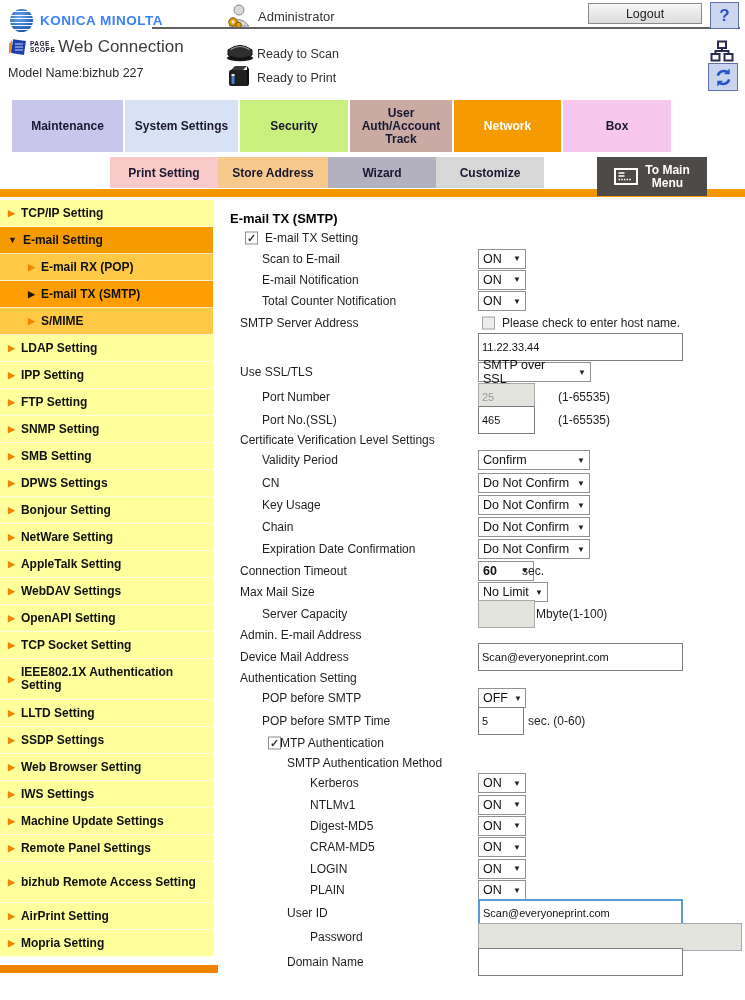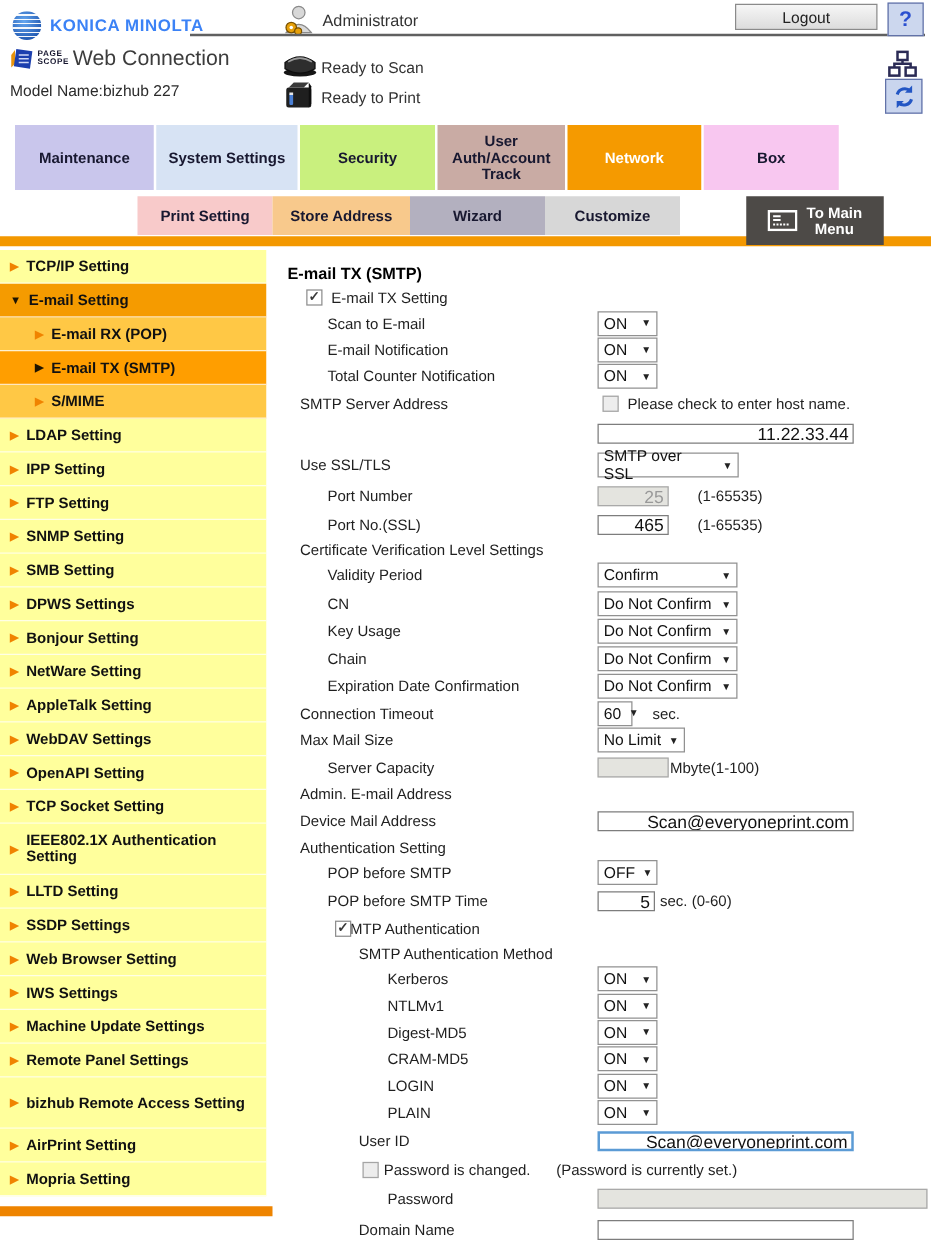--- a/index.html
+++ b/index.html
@@ -59,22 +59,22 @@
   
   #content{left:228px;top:205px;width:517px;}
   #page-title{font-size:13px;font-weight:bold;color:#000;padding:6px 0 0 2px;height:22px;box-sizing:border-box;}
   .frow{position:relative;}
   .flbl,.fsfx,.fnote{position:absolute;top:50%;transform:translateY(-50%);
     font-size:12px;color:#1f1f1f;white-space:nowrap;}
   .fctrl{position:absolute;left:250px;top:50%;transform:translateY(-50%);display:flex;align-items:center;}
   .sel{box-sizing:border-box;height:20px;border:1px solid #919191;background:#fff;display:flex;align-items:center;
     justify-content:space-between;padding:0 4px;font-size:12.5px;color:#111;cursor:pointer;}
   .sel-arr{font-size:8px;color:#222;margin-left:6px;}
-  input.txt{box-sizing:border-box;height:16px;border:1px solid #7d7d7d;font-size:14px;padding:0 3px;
-    font-family:"Liberation Sans", sans-serif;color:#111;background:#fff;text-align:right;}
+  input.txt{box-sizing:border-box;height:28px;border:1px solid #7d7d7d;font-size:11px;padding:0 3px;
+    font-family:"Liberation Sans", sans-serif;color:#111;background:#fff;}
   input.txt.disabled{background:#e4e4df;color:#999;border-color:#a9a9a9;}
   input.txt.focused{border:2px solid #5b9bd5;}
   .cb{box-sizing:border-box;width:13px;height:13px;border:1px solid #8e8e8e;background:#fff;display:inline-flex;
     align-items:center;justify-content:center;font-size:11px;font-weight:bold;color:#3a3a3a;line-height:1;cursor:pointer;flex:0 0 auto;}
   .cb.unchecked{background:#ededed;border-color:#a5a5a5;}
   .cbabs{position:absolute;top:50%;transform:translateY(-50%);}
 </style>
 </head>
 <body>
 
@@ -393,21 +393,21 @@
         <div class="fctrl">
           <div class="sel" style="width: 112px;">
             <span>Do Not Confirm</span>
             <span class="sel-arr">▼</span>
           </div>
         </div>
       </div>
       <div class="frow" style="height: 21px;">
         <span class="flbl" style="left: 12px;">Connection Timeout</span>
         <div class="fctrl">
-          <div class="sel" style="width: 28px;">
+          <div class="sel" style="width: 56px; font-weight: bold;">
             <span>60</span>
             <span class="sel-arr">▼</span>
           </div>
         </div>
         <span class="fsfx" style="left: 294px;">sec.</span>
       </div>
       <div class="frow" style="height: 22px;">
         <span class="flbl" style="left: 12px;">Max Mail Size</span>
         <div class="fctrl">
           <div class="sel" style="width: 70px;">
@@ -513,25 +513,20 @@
             <span class="sel-arr">▼</span>
           </div>
         </div>
       </div>
       <div class="frow" style="height: 24px;">
         <span class="flbl" style="left: 59px;">User ID</span>
         <div class="fctrl">
           <input class="txt focused" value="Scan@everyoneprint.com" style="width: 205px;">
         </div>
       </div>
-      <div class="frow" style="height: 22px;">
-        <span class="flbl" style="left: 79px;">Password is changed.</span>
-        <span class="cb unchecked cbabs" style="left: 62px;"></span>
-        <span class="fnote" style="left: 217px;">(Password is currently set.)</span>
-      </div>
       <div class="frow" style="height: 24px;">
         <span class="flbl" style="left: 82px;">Password</span>
         <div class="fctrl">
           <input class="txt disabled" disabled="" value="" style="width: 264px;">
         </div>
       </div>
       <div class="frow" style="height: 25px;">
         <span class="flbl" style="left: 59px;">Domain Name</span>
         <div class="fctrl">
           <input class="txt" value="" style="width: 205px;">

